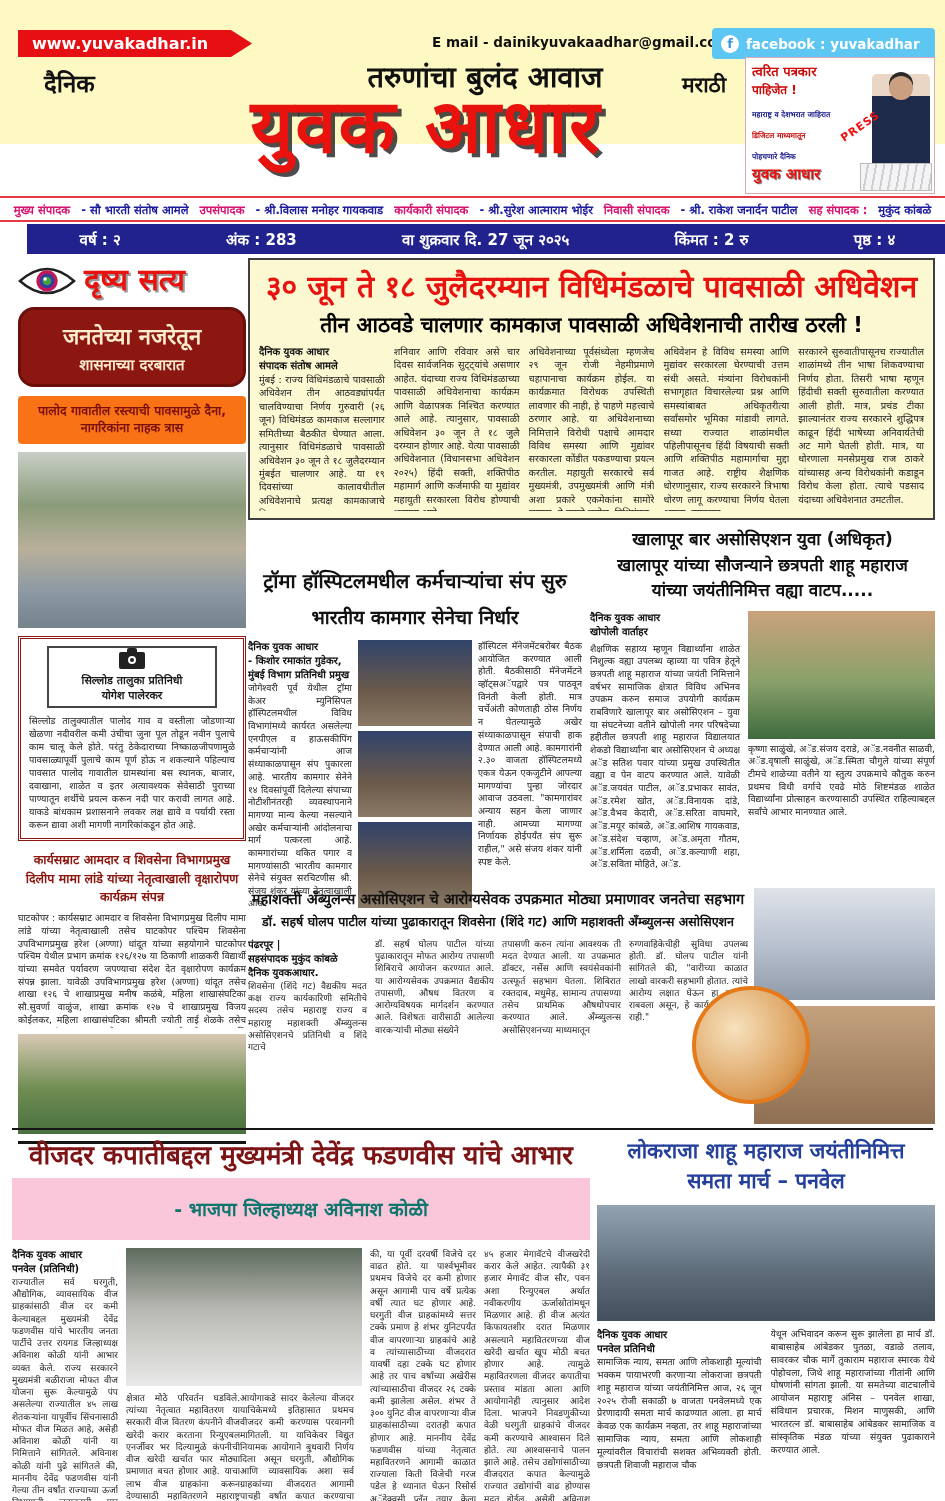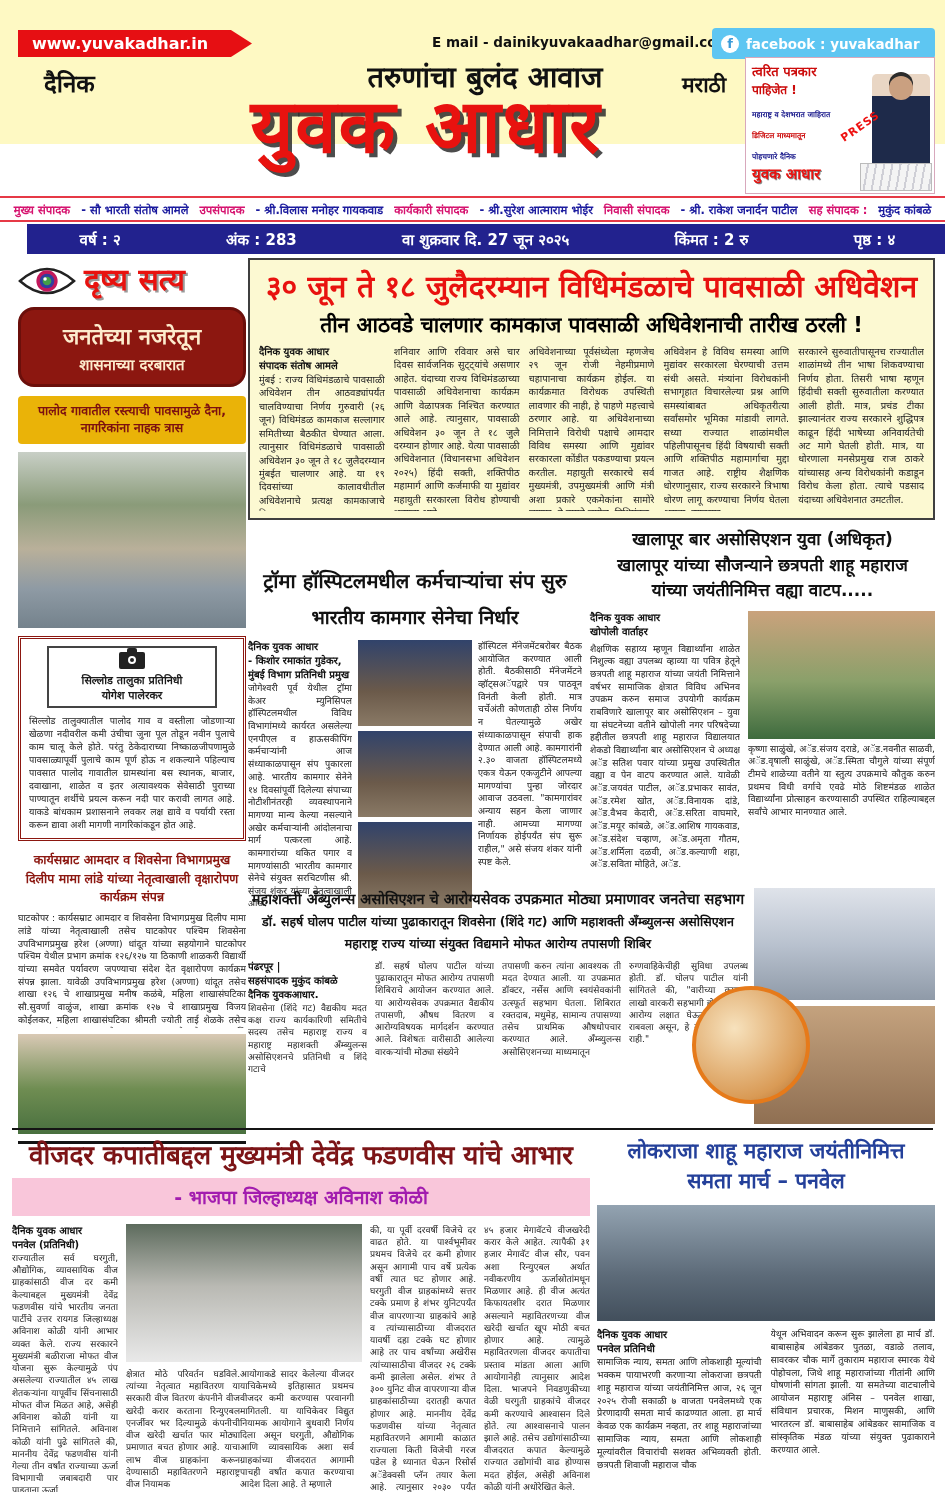--- a/index.html
+++ b/index.html
@@ -54,21 +54,21 @@
   .ph-samta{background:linear-gradient(180deg,#93a3b1,#5d6b79 60%,#424f5c);}
   .ph-amb{background:linear-gradient(180deg,#dfe3ea,#b9c2cf 50%,#8f9aa8);}
   .ph-crowd2{background:linear-gradient(180deg,#c4a27e,#8f6f52);}
   
   .leftcol{position:absolute;left:18px;top:258px;width:228px;}
   .eyerow{display:flex;align-items:flex-end;gap:8px;}
   .drushya{font-size:30px;font-weight:900;color:#e8120f;text-shadow:2px 2px 0 #9a9a9a;}
   .banner{margin-top:8px;background:#8c1710;border:3px solid #6b0f0b;border-radius:16px;padding:10px 4px;text-align:center;}
   .banner-l1{font-size:22px;font-weight:900;color:#fdeccd;}
   .banner-l2{font-size:15px;font-weight:bold;color:#fdeccd;margin-top:4px;}
-  .ynote{margin-top:9px;background:#eab308;border-radius:4px;padding:7px 4px;text-align:center;font-size:12.5px;
+  .ynote{margin-top:9px;background:#f97316;border-radius:4px;padding:7px 4px;text-align:center;font-size:12.5px;
          font-weight:bold;color:#7c1010;line-height:1.35;}
   .road{margin-top:8px;height:176px;}
   .repbox{margin-top:8px;border:3px double #8c1710;padding:7px 8px;}
   .repname{width:162px;margin:0 auto;border:2px solid #444;text-align:center;font-size:11px;font-weight:bold;padding:4px 2px;}
   .cam{margin:0 auto 3px;width:26px;height:17px;background:#222;border-radius:2px;position:relative;}
   .cam::before{content:"";position:absolute;left:8px;top:-4px;width:10px;height:5px;background:#222;border-radius:2px 2px 0 0;}
   .cam::after{content:"";position:absolute;left:9px;top:4px;width:8px;height:8px;border:2px solid #fff;border-radius:50%;box-sizing:border-box;}
   .reptext{margin-top:6px;font-size:9.3px;line-height:1.4;text-align:justify;max-height:136px;overflow:hidden;}
   .treehead{margin-top:10px;color:#8c1710;font-weight:900;font-size:12.5px;text-align:center;line-height:1.5;}
   .treebody{margin-top:5px;font-size:9.2px;line-height:1.38;text-align:justify;max-height:116px;overflow:hidden;}
@@ -108,21 +108,21 @@
   .ms-col{flex:1;font-size:9px;line-height:1.36;text-align:justify;height:150px;overflow:hidden;}
   .collage{position:absolute;left:754px;top:888px;width:181px;height:237px;}
   .collage .top{height:112px;}
   .collage .bot{height:118px;margin-top:6px;}
   .badge{position:absolute;left:-62px;top:98px;width:118px;height:118px;border-radius:50%;border:4px solid #e67a1a;
          background:radial-gradient(circle at 35% 35%,#f7e2bd,#d99a55 70%,#a86a30);box-sizing:border-box;}
   .bigrule{position:absolute;left:12px;top:1128px;width:921px;height:2px;background:#151515;}
   
   .power{position:absolute;left:12px;top:1136px;width:578px;height:361px;}
   .pw-h{font-size:26px;font-weight:900;color:#7c1416;text-align:center;}
-  .pw-strip{margin-top:6px;background:#f9c6da;padding:6px 0;text-align:center;font-size:19px;font-weight:900;color:#a21caf;}
+  .pw-strip{margin-top:6px;background:#f9c6da;padding:18px 0;text-align:center;font-size:19px;font-weight:900;color:#0f766e;}
   .pw-body{display:flex;gap:8px;margin-top:8px;}
   .pw-c{font-size:9px;line-height:1.36;text-align:justify;overflow:hidden;}
   .pw-col1{width:106px;height:268px;}
   .pw-mid{width:236px;}
   .pw-photo{height:138px;}
   .pw-midcols{display:flex;margin-top:6px;}
   .pw-midcols .pw-c{width:114px;height:122px;}
   .pw-col4,.pw-col5{width:106px;height:268px;}
   
   .samta{position:absolute;left:597px;top:1136px;width:338px;height:361px;}
@@ -266,21 +266,20 @@
       <div class="kh-right">
         <div class="ph ph-school kh-photo"></div>
         <div class="kh-col">कृष्णा साळुंखे, अॅड.संजय दराडे, अॅड.नवनीत साळवी, अॅड.वृषाली साळुंखे, अॅड.स्मिता चौगुले यांच्या संपूर्ण टीमचे शाळेच्या वतीने या स्तुत्य उपक्रमाचे कौतुक करुन प्रथमच विधी वर्गाचे एवढे मोठे शिष्टमंडळ शाळेत विद्यार्थ्यांना प्रोत्साहन करण्यासाठी उपस्थित राहिल्याबद्दल सर्वांचे आभार मानण्यात आले.</div>
       </div>
     </div>
   </div>
 
   <div class="mahashakti">
     <div class="ms-h">महाशक्ती अँब्युलन्स असोसिएशन चे आरोग्यसेवक उपक्रमात मोठ्या प्रमाणावर जनतेचा सहभाग</div>
     <div class="ms-sh">डॉ. सहर्ष घोलप पाटील यांच्या पुढाकारातून शिवसेना (शिंदे गट) आणि महाशक्ती अँम्ब्युलन्स असोसिएशन</div>
-    <div class="ms-sh">महाराष्ट्र राज्य यांच्या संयुक्त विद्यमाने मोफत आरोग्य तपासणी शिबिर</div>
     <div class="ms-cols">
       <div class="ms-col">
         <div class="byline">पंढरपूर |</div>
         <div class="byline">सहसंपादक मुकुंद कांबळे</div>
         <div class="byline">दैनिक युवकआधार.</div>
         <span>शिवसेना (शिंदे गट) वैद्यकीय मदत कक्ष राज्य कार्यकारिणी समितीचे सदस्य तसेच महाराष्ट्र राज्य व महाराष्ट्र महाशक्ती अँम्ब्युलन्स असोसिएशनचे प्रतिनिधी व शिंदे गटाचे</span>
       </div>
       <div class="ms-col">डॉ. सहर्ष घोलप पाटील यांच्या पुढाकारातून मोफत आरोग्य तपासणी शिबिराचे आयोजन करण्यात आले. या आरोग्यसेवक उपक्रमात वैद्यकीय तपासणी, औषध वितरण व आरोग्यविषयक मार्गदर्शन करण्यात आले. विशेषतः वारीसाठी आलेल्या वारकऱ्यांची मोठ्या संख्येने</div>
       <div class="ms-col">तपासणी करुन त्यांना आवश्यक ती मदत देण्यात आली. या उपक्रमात डॉक्टर, नर्सेस आणि स्वयंसेवकांनी उत्स्फूर्त सहभाग घेतला. शिबिरात रक्तदाब, मधुमेह, सामान्य तपासण्या तसेच प्राथमिक औषधोपचार करण्यात आले. अँम्ब्युलन्स असोसिएशनच्या माध्यमातून</div>
       <div class="ms-col">रुग्णवाहिकेचीही सुविधा उपलब्ध होती. डॉ. घोलप पाटील यांनी सांगितले की, "वारीच्या काळात लाखो वारकरी सहभागी होतात. त्यांचे आरोग्य लक्षात घेऊन हा उपक्रम राबवला असून, हे कार्य सतत सुरू राही."</div>

